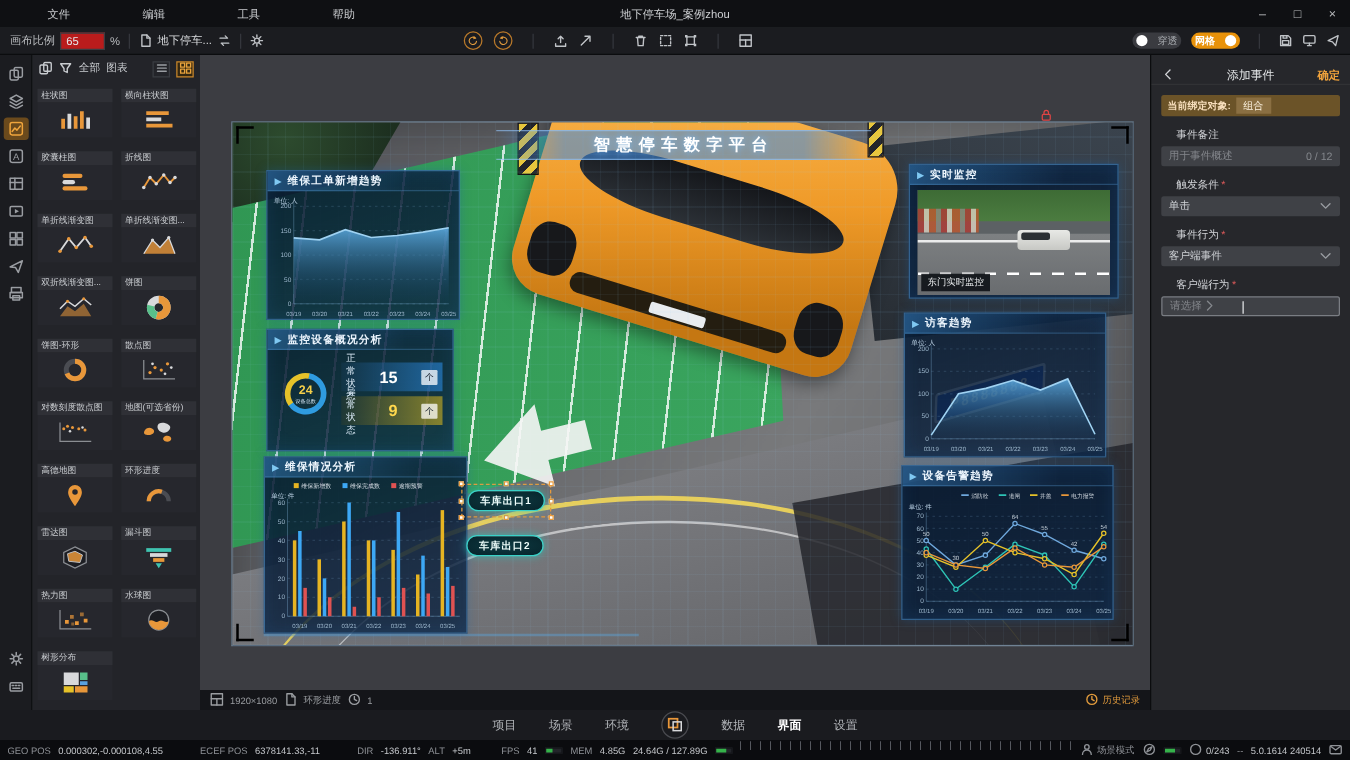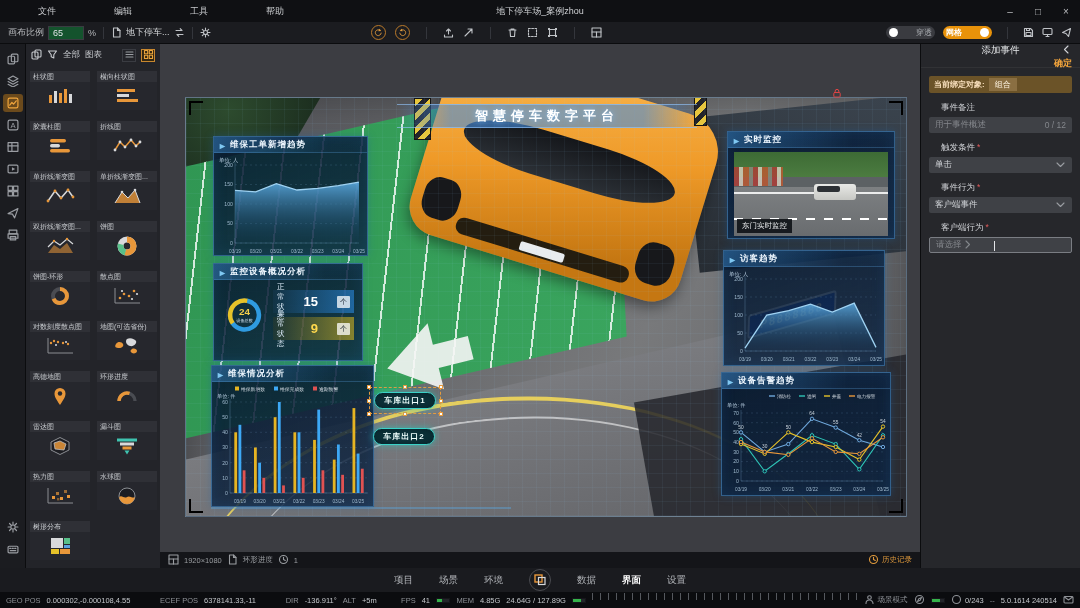--- a/index.html
+++ b/index.html
@@ -9,27 +9,27 @@
   
   .titlebar{position:absolute;left:0;top:0;width:1080px;height:22px;background:#0f1013;display:flex;align-items:center;color:#c8cacd;font-size:9px;}
   .menus{display:flex;gap:58px;padding-left:38px;}
   .menu{cursor:default}
   .wtitle-c{position:absolute;left:0;right:0;text-align:center;color:#cfd1d4;font-size:9px;pointer-events:none}
   .winbtns{margin-left:auto;display:flex;}
   .winbtn{width:28px;height:22px;display:flex;align-items:center;justify-content:center;color:#b9bbbe;font-size:10px;}
   
   .toolbar{position:absolute;left:0;top:22px;width:1080px;height:22px;background:#1b1c20;border-bottom:1px solid #0b0c0e;display:flex;align-items:center;font-size:9px;color:#b8babd;padding:0 8px;}
   .vd{width:1px;height:12px;background:#34363c;margin:0 7px;flex:none}
-  .scale-input{width:36px;height:14px;background:#14532d;border:1px solid #3a3c42;color:#e3e5e8;font-size:9px;padding:0 4px;margin:0 4px;}
+  .scale-input{width:36px;height:14px;background:#b91c1c;border:1px solid #3a3c42;color:#e3e5e8;font-size:9px;padding:0 4px;margin:0 4px;}
   .tabname{color:#d8dadd;margin:0 4px;}
   .tb-center{display:flex;align-items:center;gap:9px;margin-left:160px;}
   .circ{width:15px;height:15px;border:1px solid #b9792a;border-radius:50%;display:flex;align-items:center;justify-content:center;color:#e09a3c;}
   .tbtn{display:flex;align-items:center;justify-content:center;color:#c0c3c7;}
   .tb-right{margin-left:auto;display:flex;align-items:center;gap:8px;}
-  .pill{height:13px;border-radius:7px;display:flex;align-items:center;font-size:8px;padding:0 3px;gap:18px;}
+  .pill{height:13px;border-radius:7px;display:flex;align-items:center;font-size:8px;padding:0 3px;gap:8px;}
   .pill.off{background:#3a3b40;color:#a6a9ad;}
   .pill.on{background:#e8920a;color:#fff;font-weight:bold;}
   .knob{width:9px;height:9px;border-radius:50%;background:#fff;}
   
   .strip{position:absolute;left:0;top:44px;width:26px;height:524px;background:#1b1c20;border-right:1px solid #0b0c0e;display:flex;flex-direction:column;align-items:center;padding:6px 0;}
   .sitem{width:20px;height:18px;display:flex;align-items:center;justify-content:center;color:#9a9da2;margin-bottom:4px;border-radius:3px;}
   .sitem.on{background:#6b4a1c;color:#f0a53c;}
   .strip .spacer{flex:1}
   
   .assets{position:absolute;left:26px;top:44px;width:134px;height:524px;background:#232429;overflow:hidden;}
@@ -100,21 +100,21 @@
   .v-car{position:absolute;left:52%;top:38%;width:27%;height:19%;background:linear-gradient(#e8e9e6,#c7c8c4);border-radius:3px;}
   .v-car i{position:absolute;left:8%;top:12%;width:55%;height:40%;background:#2c3034;border-radius:2px;}
   .v-cap{position:absolute;left:3px;bottom:3px;background:rgba(8,12,16,.85);color:#e8eaec;font-size:7.5px;padding:2px 5px;}
   .exitbtn{position:absolute;min-width:62px;height:17px;border-radius:9px;border:1.5px solid #3ad2c8;background:radial-gradient(ellipse at center,#0e3a42,#07242b);color:#eefdfb;font-size:8px;font-weight:bold;display:flex;align-items:center;justify-content:center;box-shadow:0 0 7px rgba(40,200,190,.7);letter-spacing:1px;z-index:6;}
   .selwrap{position:absolute;left:183px;top:289px;padding:4px;border:1px dashed #e89a3c;z-index:7;}
   .selwrap .exitbtn{position:relative;}
   .h8{position:absolute;width:4px;height:4px;background:#fff;border:1px solid #e89a3c;}
   #b2{left:187px;top:330px;text-align:right;}
   
   .rp{position:absolute;right:0;top:44px;width:160px;height:524px;background:#26272b;border-left:1px solid #0b0c0e;font-size:8.5px;color:#d2d4d8;}
-  .rph{height:24px;display:flex;align-items:flex-end;padding:0 8px;border-bottom:1px solid rgba(255,255,255,.05);flex-direction:column;}
+  .rph{height:24px;display:flex;align-items:flex-end;padding:0 8px;border-bottom:1px solid rgba(255,255,255,.05);}
   .rpt{position:absolute;left:0;right:0;text-align:center;font-size:9.5px;color:#e6e8ea;pointer-events:none;}
   .ok{margin-left:auto;color:#f0a33c;font-weight:bold;font-size:9px;z-index:1;}
   .bindrow{margin:8px;height:17px;background:#6b5328;border-radius:2px;display:flex;align-items:center;padding:0 5px;gap:4px;color:#f7debc;font-weight:bold;font-size:8px;}
   .badge{background:#8a6f42;color:#fdf3e0;padding:1px 6px;font-weight:normal;}
   .flabel{margin:9px 20px 3px;display:flex;gap:2px;}
   .req{color:#e05a5a;}
   .inp{margin:0 8px;height:16px;background:#3f4146;border-radius:2px;display:flex;align-items:center;padding:0 6px;color:#84878c;}
   .inp .cnt{margin-left:auto;}
   .sel{color:#cfd2d6;}
   .sel .chev{margin-left:auto;color:#9a9da2;}

